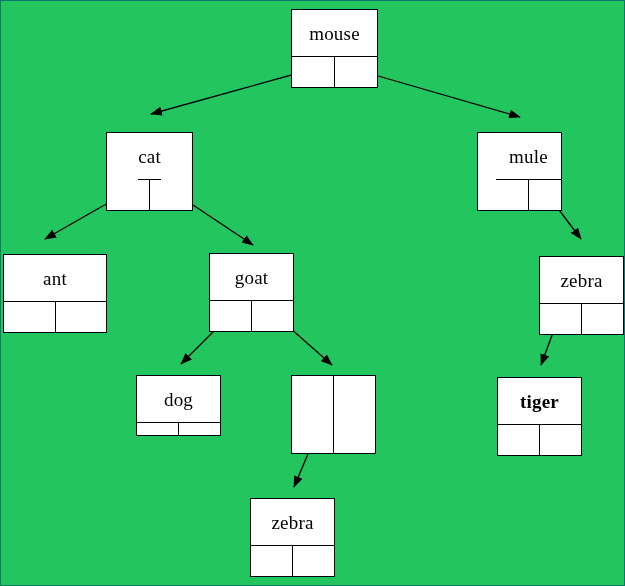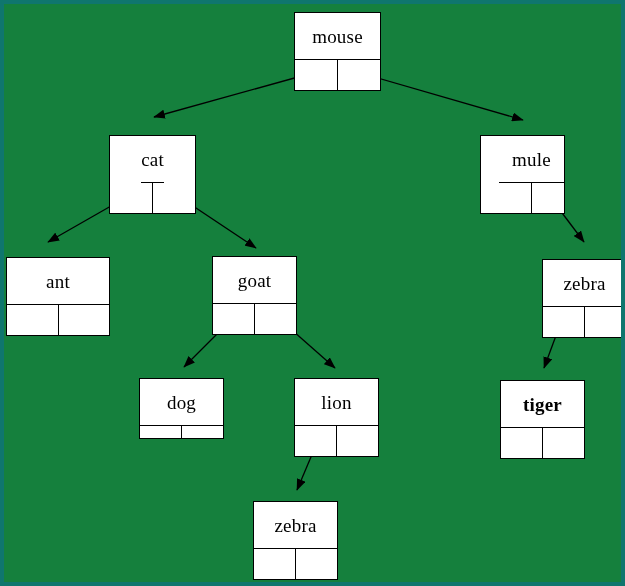--- a/index.html
+++ b/index.html
@@ -5,22 +5,22 @@
 <style>
   html, body {
     margin: 0;
     padding: 0;
     background: #ffffff;
   }
   #canvas {
     position: relative;
     width: 625px;
     height: 586px;
-    background: #15803d;
-    border: 4px solid #0f766e;
+    background: #22c55e;
+    border: 1px solid #0f766e;
     box-sizing: border-box;
     overflow: hidden;
     font-family: "Liberation Serif", "DejaVu Serif", serif;
   }
   #edge-layer {
     position: absolute;
     left: 0;
     top: 0;
     width: 625px;
     height: 586px;
@@ -128,21 +128,20 @@
         </div>
       </div>
       <div class="node" style="left: 135px; top: 374px; width: 85px; height: 61px;">
         <div class="node-label" style="height: 46px;">dog</div>
         <div class="node-pointers">
           <div class="ptr-cell left"></div>
           <div class="ptr-cell right"></div>
         </div>
       </div>
       <div class="node" style="left: 290px; top: 374px; width: 85px; height: 79px;">
-        <div class="node-label" style="height: 46px;">lion</div>
         <div class="node-pointers">
           <div class="ptr-cell left"></div>
           <div class="ptr-cell right"></div>
         </div>
       </div>
       <div class="node" style="left: 496px; top: 376px; width: 85px; height: 79px;">
         <div class="node-label" style="height: 46px; font-weight: bold;">tiger</div>
         <div class="node-pointers">
           <div class="ptr-cell left"></div>
           <div class="ptr-cell right"></div>

